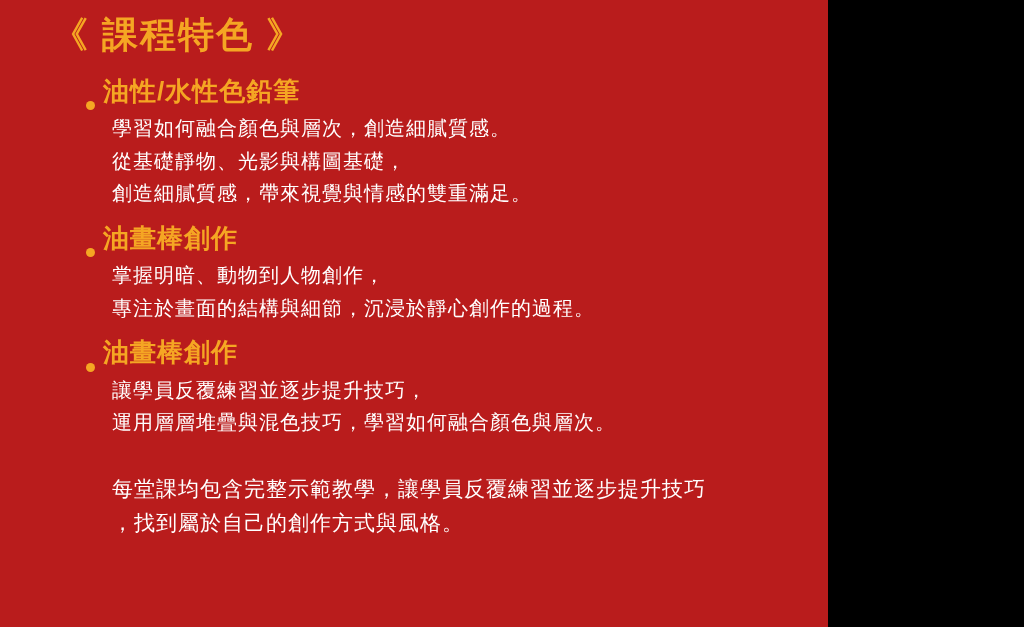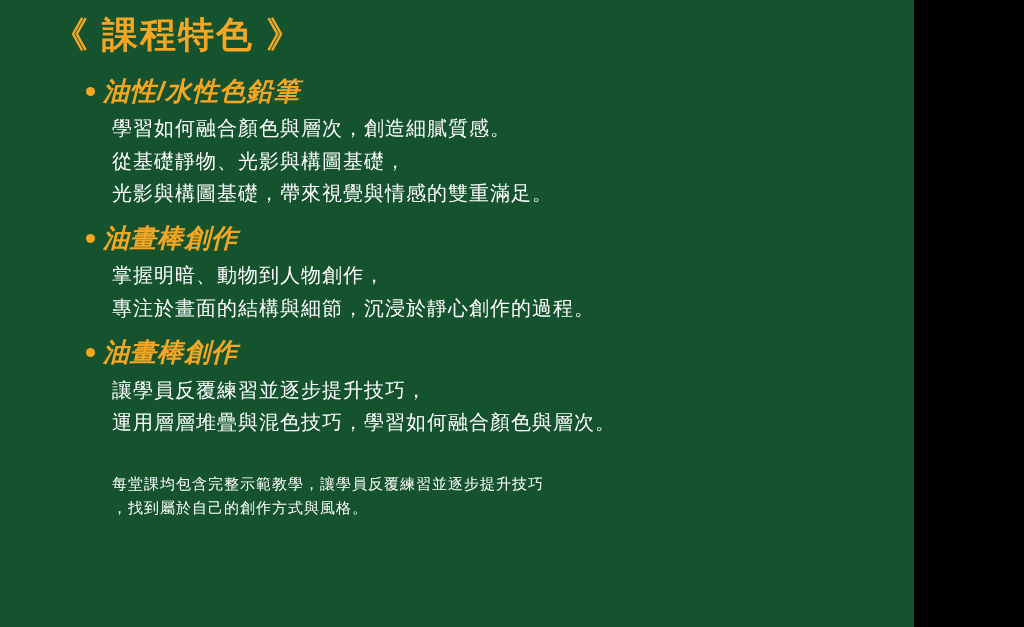--- a/index.html
+++ b/index.html
@@ -8,51 +8,50 @@
     background: #000000;
   }
   body {
     width: 1024px;
     height: 627px;
     overflow: hidden;
     font-family: "Liberation Sans", sans-serif;
   }
   .slide {
     position: relative;
-    width: 914px;
+    width: 828px;
     height: 627px;
-    background: #14532d;
+    background: #b91c1c;
     box-sizing: border-box;
     padding: 12px 0 11px 0;
   }
   .slide-title {
     color: #F5A623;
     font-size: 36px;
     font-weight: bold;
     letter-spacing: 2px;
     margin: 0 0 14px 52px;
     line-height: 1.3;
     white-space: nowrap;
   }
   .sections {
     margin-left: 86px;
   }
   .section {
     margin-bottom: 10px;
   }
   .section-heading {
     display: flex;
-    align-items: center;
+    align-items: flex-end;
     color: #F5A623;
     font-size: 26px;
     font-weight: bold;
     line-height: 1.45;
     letter-spacing: 1px;
     margin-bottom: 2px;
-    font-style: italic;
   }
   .bullet-dot {
     width: 9px;
     height: 9px;
     border-radius: 50%;
     background: #F5A623;
     display: inline-block;
     margin-right: 8px;
     flex: 0 0 auto;
   }
@@ -67,41 +66,41 @@
     white-space: pre;
   }
   .spacer-line {
     height: 21px;
   }
   .closing {
     margin-left: 112px;
     margin-top: 2px;
   }
   .closing .line {
-    font-size: 15px;
+    font-size: 21px;
   }
 </style>
 </head>
 <body>
 
 <div class="slide">
 
   <h1 class="slide-title">《 課程特色 》</h1>
 
   <div class="sections">
 
     <div class="section">
       <div class="section-heading">
         <span class="bullet-dot"></span>
         <span>油性/水性色鉛筆</span>
       </div>
       <div class="section-lines">
         <div class="line">學習如何融合顏色與層次，創造細膩質感。</div>
         <div class="line">從基礎靜物、光影與構圖基礎，</div>
-        <div class="line">光影與構圖基礎，帶來視覺與情感的雙重滿足。</div>
+        <div class="line">創造細膩質感，帶來視覺與情感的雙重滿足。</div>
       </div>
     </div>
 
     <div class="section">
       <div class="section-heading">
         <span class="bullet-dot"></span>
         <span>油畫棒創作</span>
       </div>
       <div class="section-lines">
         <div class="line">掌握明暗、動物到人物創作，</div>

